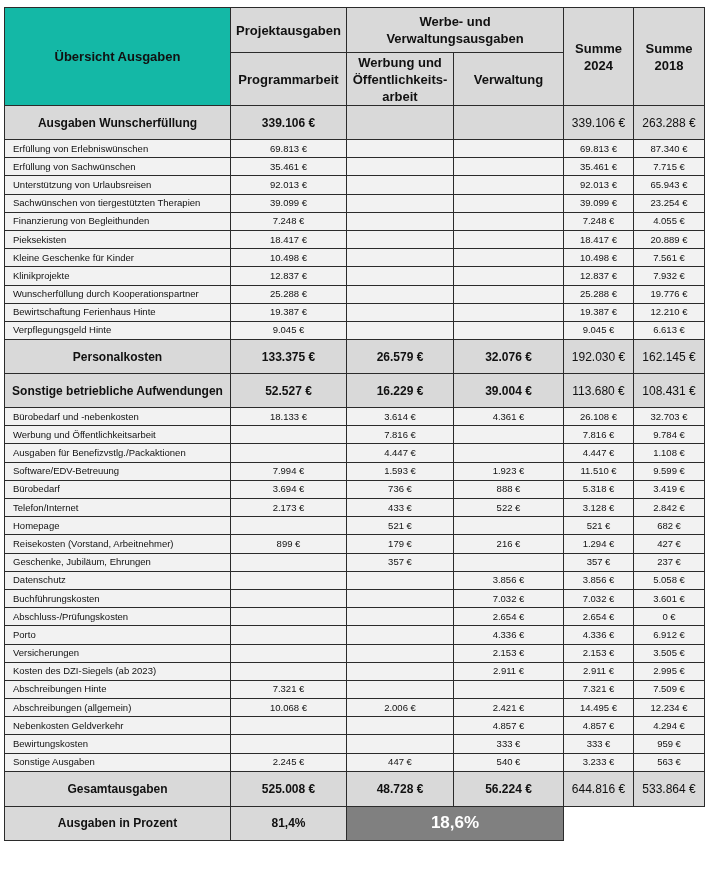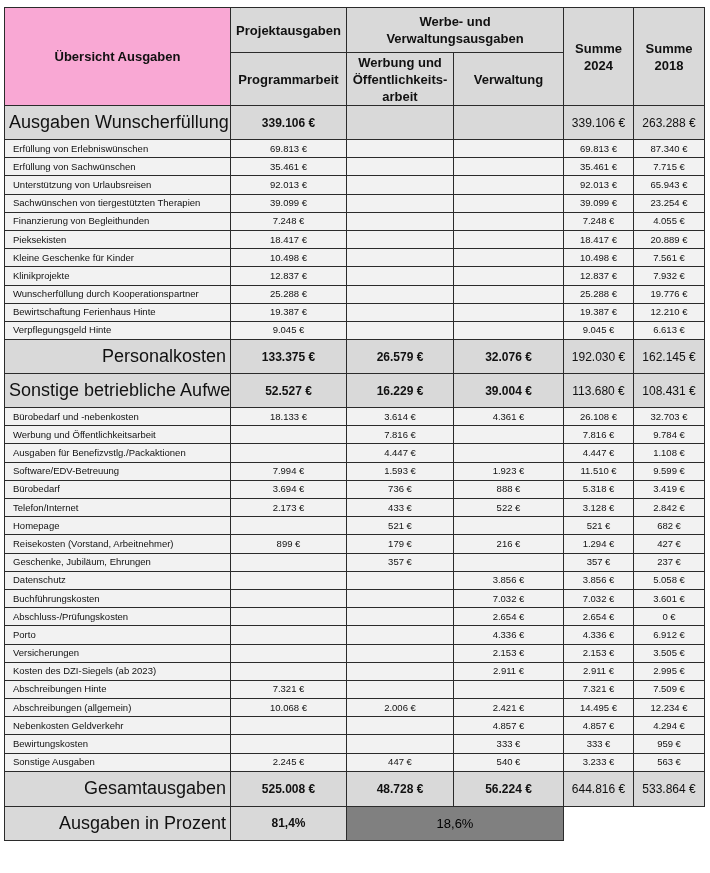--- a/index.html
+++ b/index.html
@@ -4,29 +4,29 @@
 <style>
   html, body { margin: 0; padding: 0; background: #ffffff; }
   body { width: 710px; height: 873px; position: relative; overflow: hidden;
          font-family: "Liberation Sans", "DejaVu Sans", sans-serif; color: #111; }
   table.sheet { position: absolute; left: 4px; top: 7px; border-collapse: collapse;
                 table-layout: fixed; width: 700px; }
   table.sheet td { border: 1.5px solid #2b2b2b; padding: 0 4px; overflow: hidden; white-space: nowrap; }
   col.c0 { width: 226px; } col.c1 { width: 116px; } col.c2 { width: 107px; }
   col.c3 { width: 110px; } col.c4 { width: 70px; }  col.c5 { width: 71px; }
   .hdr { background: #d9d9d9; font-weight: bold; font-size: 13px; text-align: center; white-space: normal !important; line-height: 17px; }
-  .hdr-main { background: #f9a8d4; }
+  .hdr-main { background: #14b8a6; }
   .sec td { background: #d9d9d9; height: 33px; }
-  .sec .lbl { font-size: 18px; font-weight: normal; text-align: right; }
+  .sec .lbl { font-size: 12px; font-weight: bold; text-align: center; }
   .sec .num { font-size: 12px; font-weight: bold; text-align: center; }
   .sec .num.sum { font-weight: normal; font-size: 12px; }
   .det td { background: #f2f2f2; height: 17.2px; font-size: 9.5px; line-height: 12px; }
   .det .lbl { text-align: left; padding-left: 8px; }
   .det .num { text-align: center; }
-  .pct .num-dark { background: #808080; color: #000000; font-weight: normal; font-size: 13px; text-align: center; }
+  .pct .num-dark { background: #808080; color: #ffffff; font-weight: bold; font-size: 17px; text-align: center; }
   .pct td.blank { border: none; background: #ffffff; }
 </style>
 </head>
 <body>
 
 <table class="sheet">
   <colgroup>
     <col class="c0">
       <col class="c1">
       <col class="c2">

